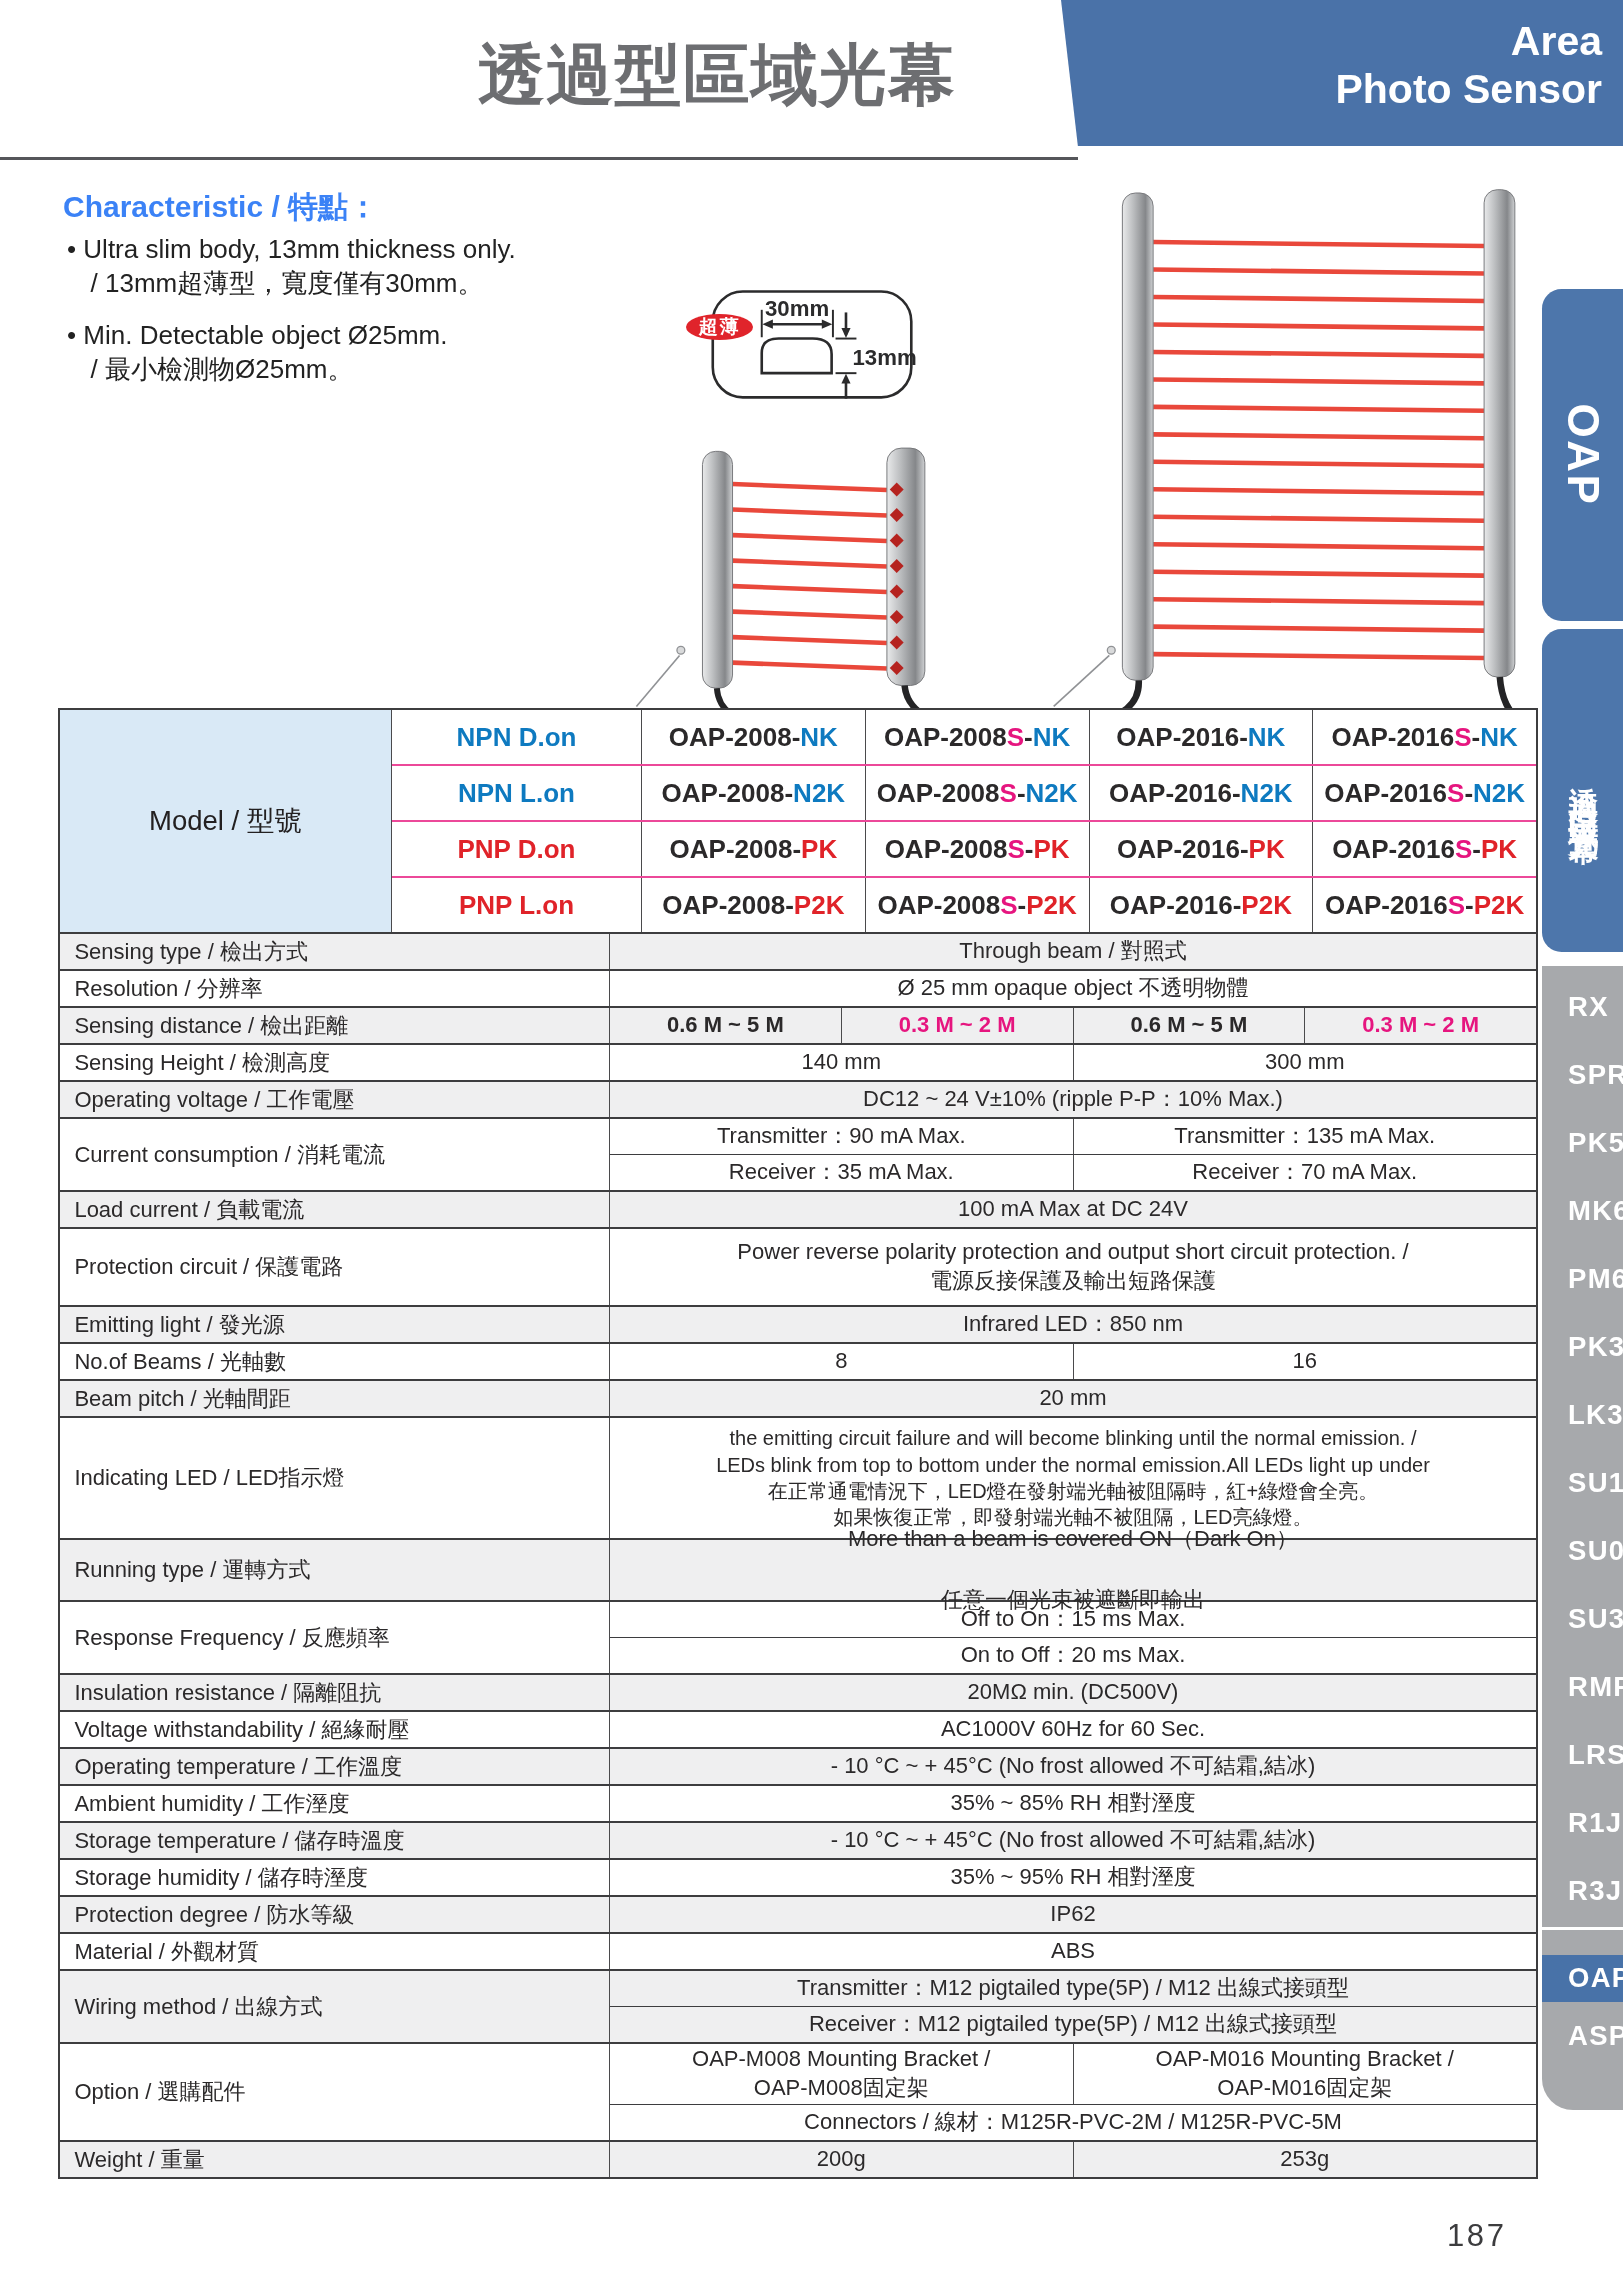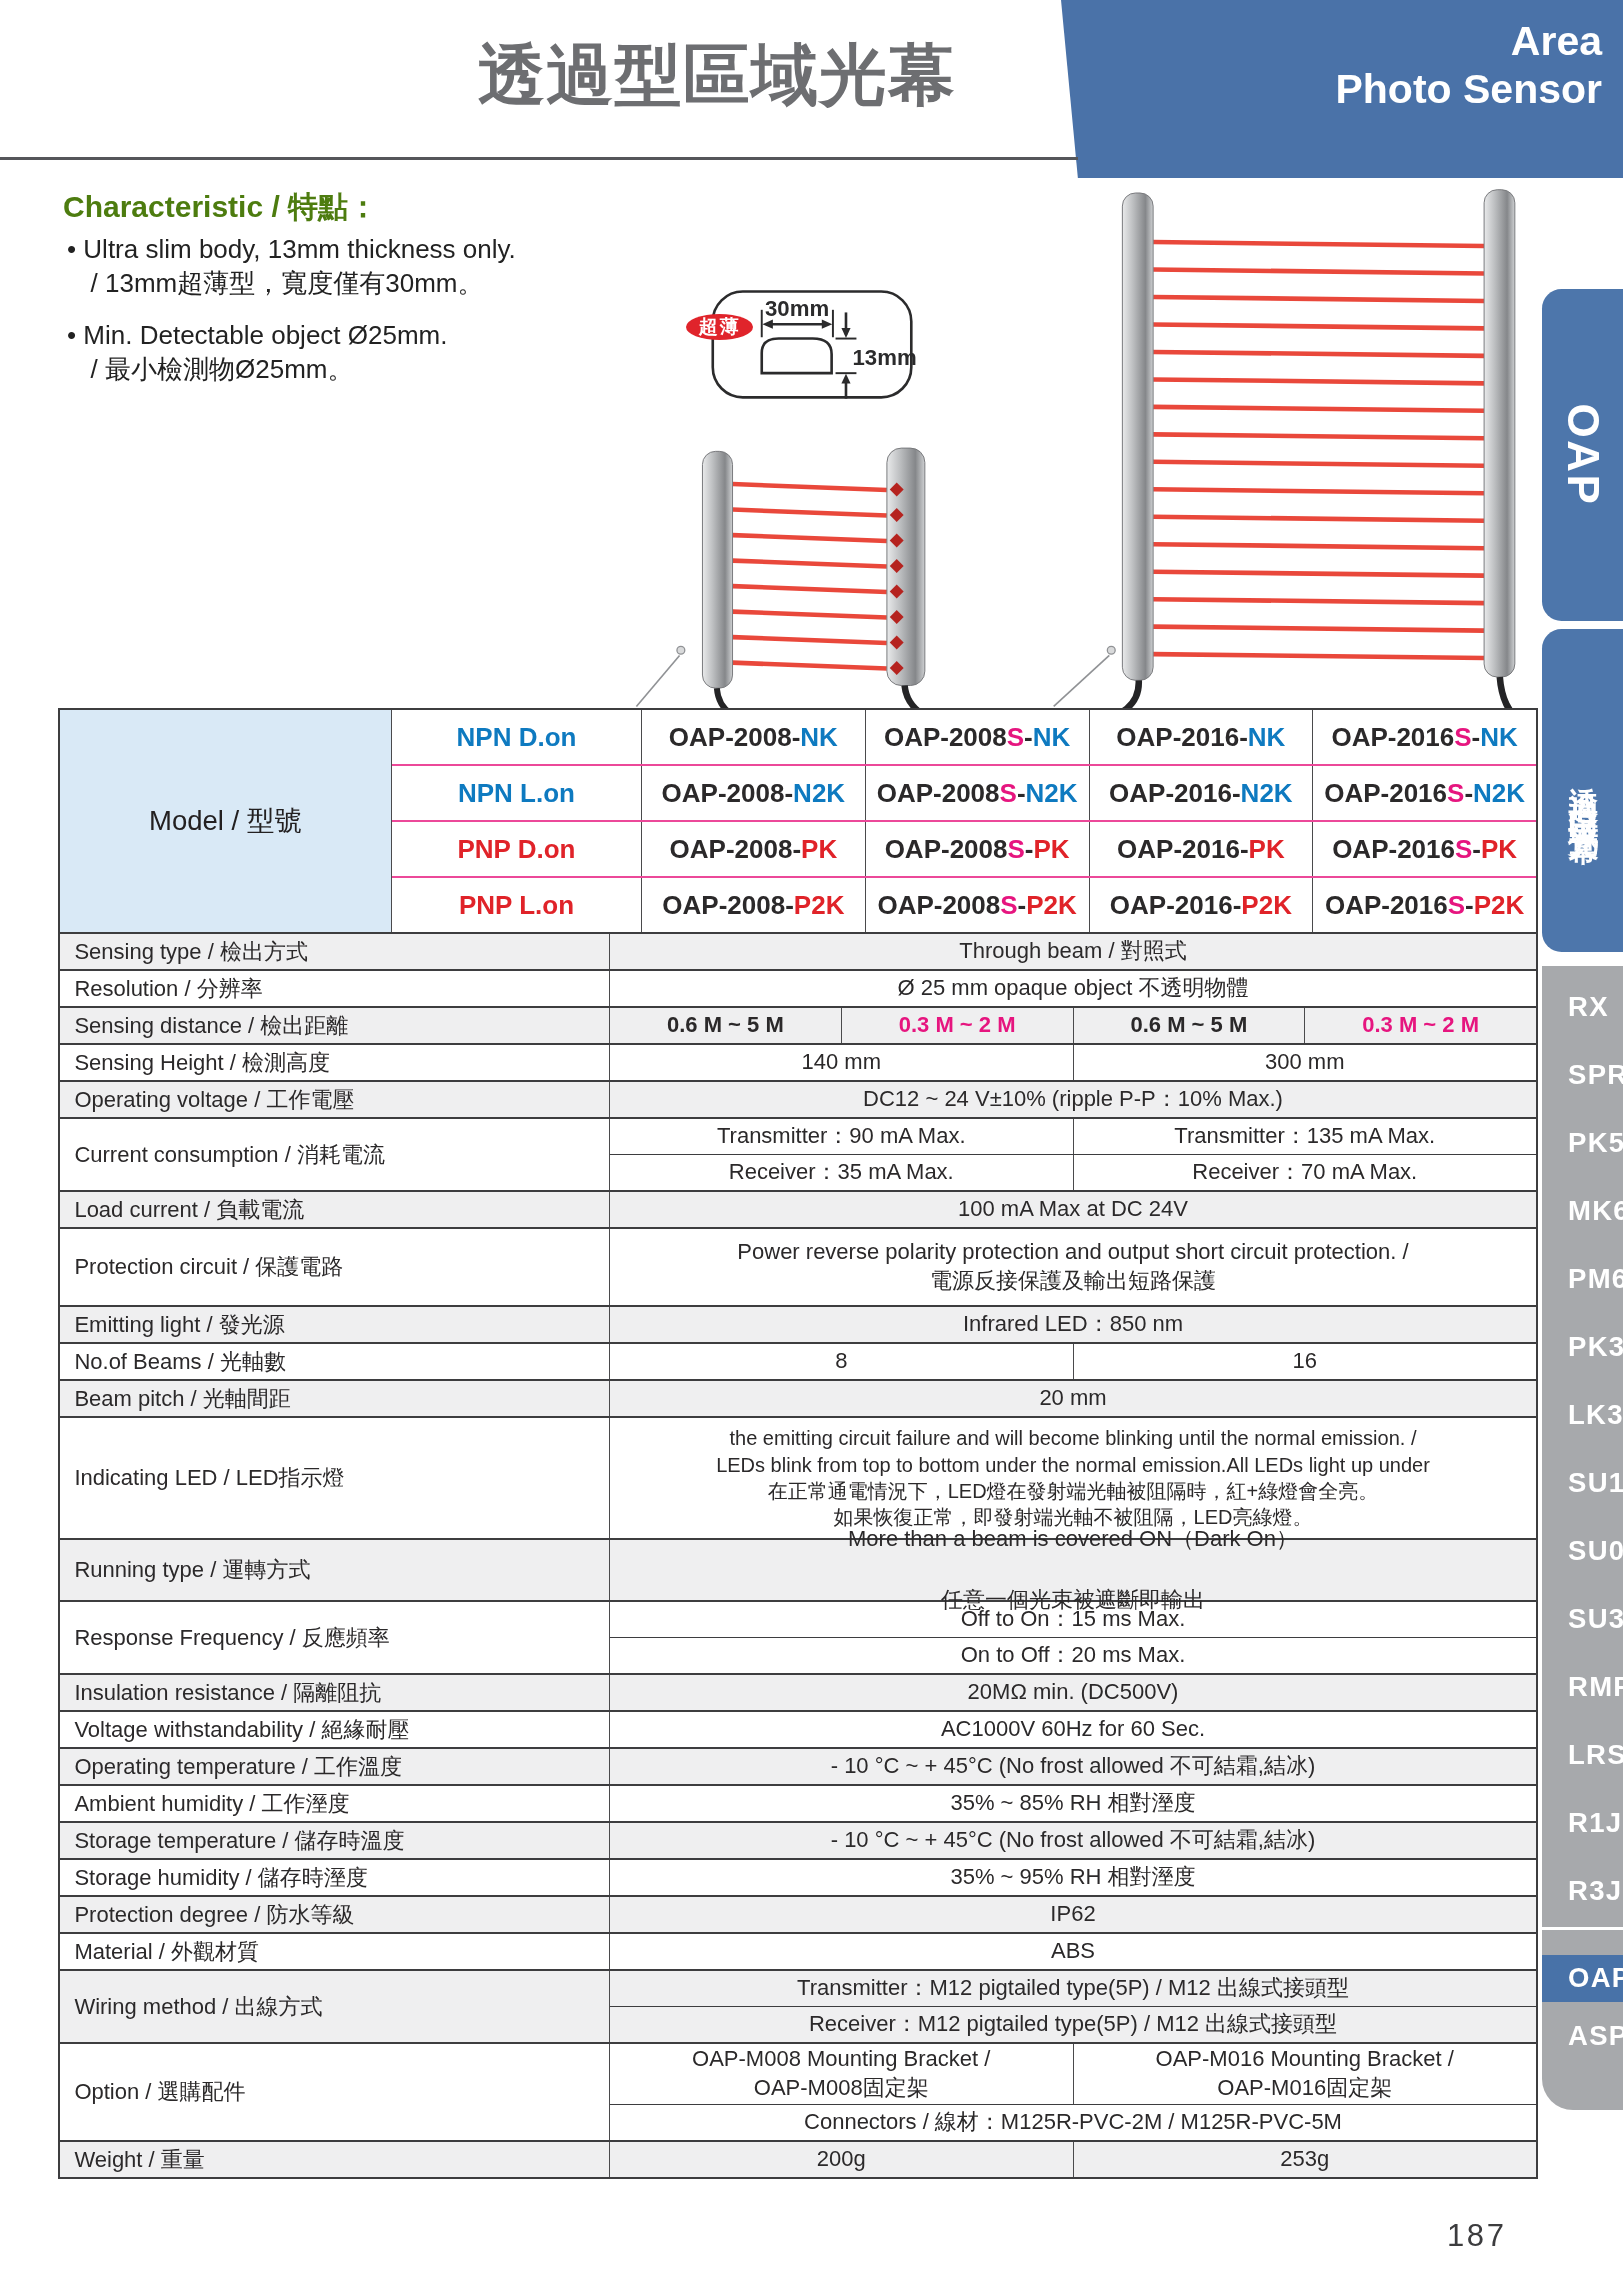--- a/index.html
+++ b/index.html
@@ -1,26 +1,26 @@
 <!DOCTYPE html>
 <html style="font-size:10.5px"><head>
 <meta charset="utf-8">
 <style>
   html,body{margin:0;padding:0;background:#e8e8e8;}
   .page{position:relative;width:1623px;height:2295px;background:#ffffff;overflow:hidden;
         font-family:"Liberation Sans","DejaVu Sans",sans-serif;color:#2b292a;}
   
-  .banner{position:absolute;left:1061px;top:0;width:562px;height:178px;background:#4a72a8;
+  .banner{position:absolute;left:1061px;top:0;width:562px;height:146px;background:#4a72a8;
           clip-path:polygon(0 0,100% 0,100% 100%,3% 100%);color:#fff;text-align:right;
           box-sizing:border-box;padding:18.3px 21px 0 0;font-weight:bold;font-size:41px;line-height:1.16;}
   .main-title{position:absolute;top:30px;left:406px;width:550px;text-align:right;font-size:67px;
               font-weight:bold;color:#6d6e71;letter-spacing:1.3px;white-space:nowrap;}
   .title-rule{position:absolute;top:157px;left:0;width:1078px;height:2.6px;background:#55565a;}
   
-  .char-heading{position:absolute;left:63px;top:187px;font-size:30px;font-weight:bold;color:#4d7c0f;}
+  .char-heading{position:absolute;left:63px;top:187px;font-size:30px;font-weight:bold;color:#3b82f6;}
   .char-list{position:absolute;left:67px;top:233px;width:589px;}
   .char-item{margin-bottom:18.3px;}
   .char-en{font-size:26px;line-height:1.3;color:#222;}
   .char-zh{font-size:26px;line-height:1.3;color:#222;padding-left:23.6px;}
   
   .diagram{position:absolute;left:681px;top:285px;width:249px;height:128px;}
   .diagram svg{position:absolute;left:0;top:0;}
   .slim-badge{position:absolute;left:5.2px;top:29px;width:67px;height:26px;background:#e0242b;
               border-radius:50%;color:#fff;font-weight:bold;font-size:19px;display:flex;
               align-items:center;justify-content:center;letter-spacing:2px;}

